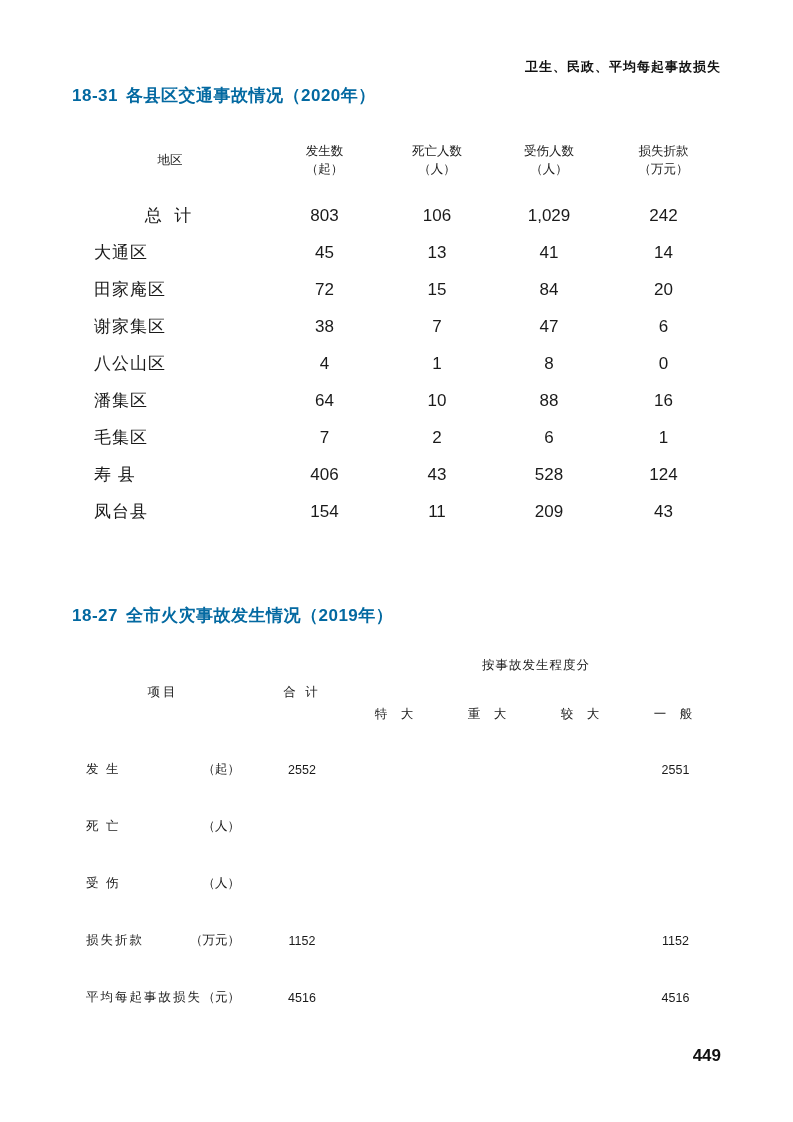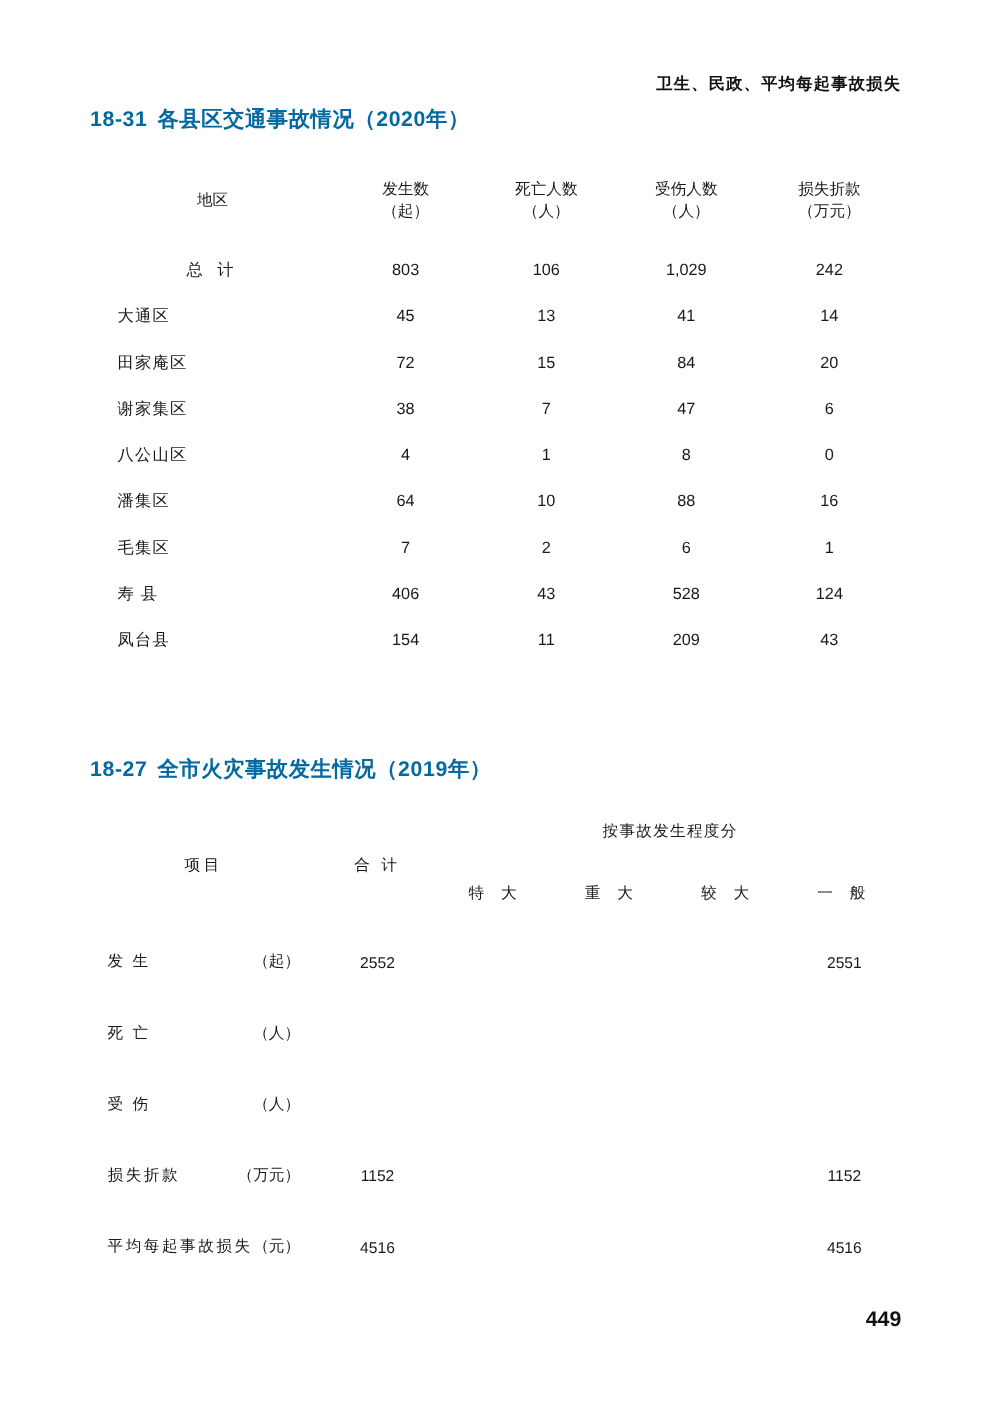--- a/index.html
+++ b/index.html
@@ -79,21 +79,21 @@
     text-align: center;
     vertical-align: middle;
     height: 74px;
     line-height: 1.45;
     font-size: 12.5px;
   }
   .t1 .datarow td {
     height: 37px;
     vertical-align: middle;
     text-align: center;
-    font-size: 13px;
+    font-size: 17px;
   }
   .t1 .datarow td.region {
     text-align: left;
     padding-left: 22px;
     letter-spacing: 1px;
   }
   .t1 .totalrow td.region {
     text-align: center;
     padding-left: 0;
     letter-spacing: 4px;
@@ -103,21 +103,21 @@
   .c-num2 { width: 112px; }
   .c-num3 { width: 112px; }
   .c-num4 { width: 117px; }
 
   
   .t2 td {
     font-size: 12.5px;
     text-align: center;
     vertical-align: middle;
   }
-  .t2 .h1 td { height: 44px; font-family: Liberation Serif, serif; }
+  .t2 .h1 td { height: 44px; }
   .t2 .h2 td { height: 54px; }
   .t2 .item-col {
     width: 182px;
   }
   .t2 .sum-col { width: 96px; }
   .t2 .sev-col { width: 93px; }
   .t2 .hdr-item {
     letter-spacing: 3px;
   }
   .t2 .hdr-sum {

